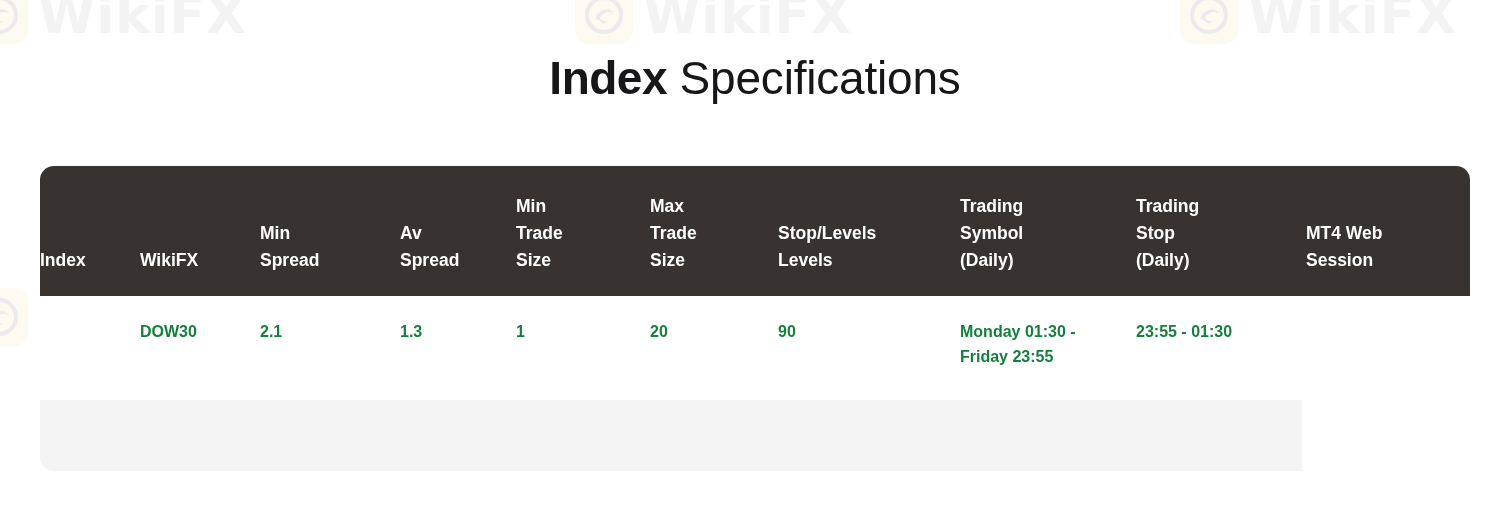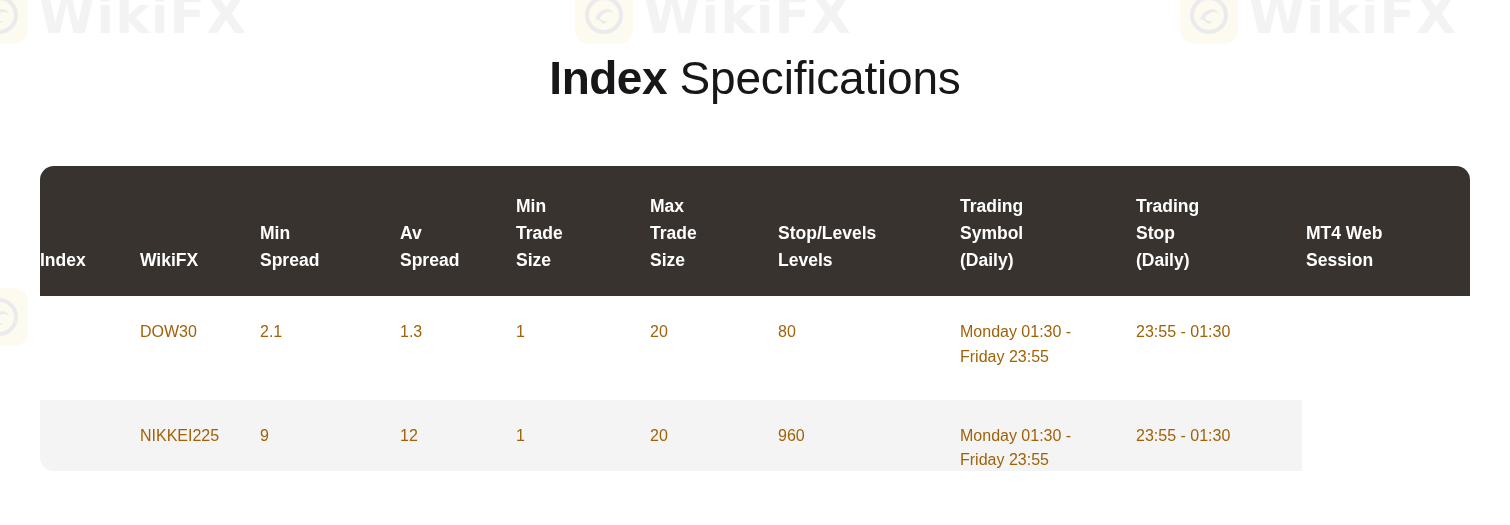--- a/index.html
+++ b/index.html
@@ -103,22 +103,22 @@
     padding: 0 14px 22px 0;
     height: 130px;
   }
   .spec-table thead th:first-child { border-top-left-radius: 14px; }
   .spec-table thead th:last-child  { border-top-right-radius: 14px; }
   .spec-table thead th .hl { display: block; }
 
   
   .spec-table tbody td {
     font-size: 16px;
-    font-weight: 400;
-    color: #a16207;
+    font-weight: 700;
+    color: #15803d;
     line-height: 1.55;
     vertical-align: top;
     padding: 24px 14px 30px 0;
     background: transparent;
   }
   .spec-table tbody tr.row-odd  { background: #ffffff; }
   .spec-table tbody tr.row-even { background: transparent; }
   .spec-table tbody td .cl { display: block; white-space: nowrap; }
 
   
@@ -284,36 +284,21 @@
       </thead>
 
       <tbody id="table-body-layer">
         <tr class="row-odd">
           <td class="c-index"></td>
           <td class="c-symbol">DOW30</td>
           <td class="c-minsp">2.1</td>
           <td class="c-avsp">1.3</td>
           <td class="c-mints">1</td>
           <td class="c-maxts">20</td>
-          <td class="c-stop">80</td>
-          <td class="c-sess">
-            <span class="cl">Monday 01:30 -</span>
-            <span class="cl">Friday 23:55</span>
-          </td>
-          <td class="c-break">23:55 - 01:30</td>
-          <td class="c-mt4"></td>
-        </tr>
-        <tr class="row-even">
-          <td class="c-index"></td>
-          <td class="c-symbol">NIKKEI225</td>
-          <td class="c-minsp">9</td>
-          <td class="c-avsp">12</td>
-          <td class="c-mints">1</td>
-          <td class="c-maxts">20</td>
-          <td class="c-stop">960</td>
+          <td class="c-stop">90</td>
           <td class="c-sess">
             <span class="cl">Monday 01:30 -</span>
             <span class="cl">Friday 23:55</span>
           </td>
           <td class="c-break">23:55 - 01:30</td>
           <td class="c-mt4"></td>
         </tr>
       </tbody>
     </table>
   </div>

